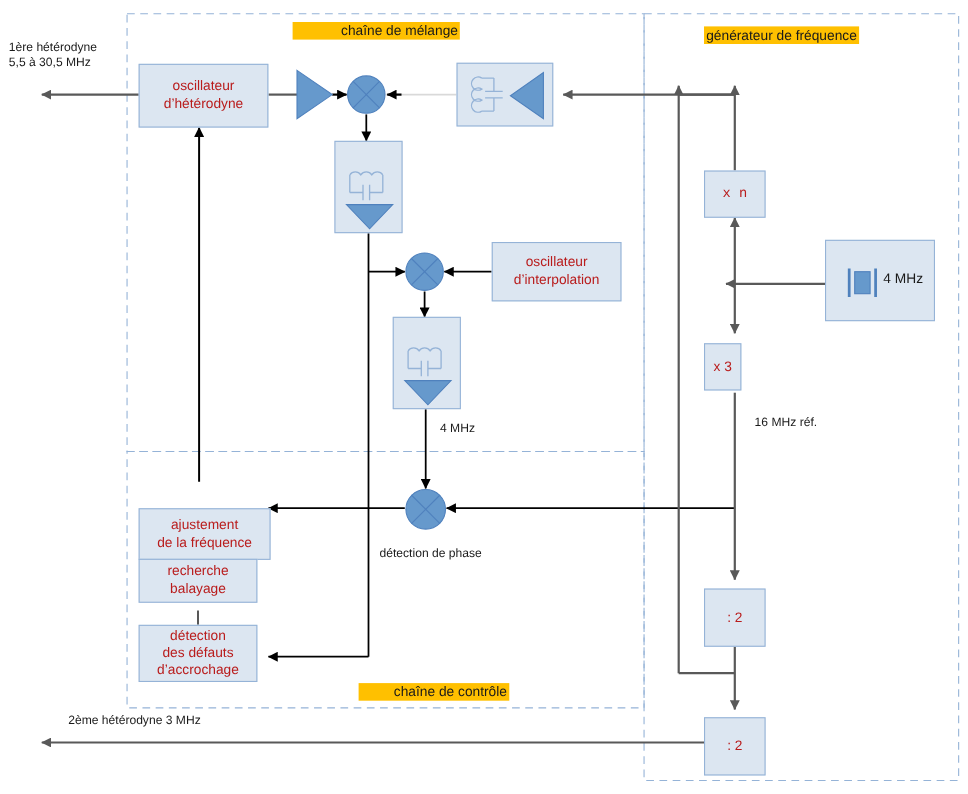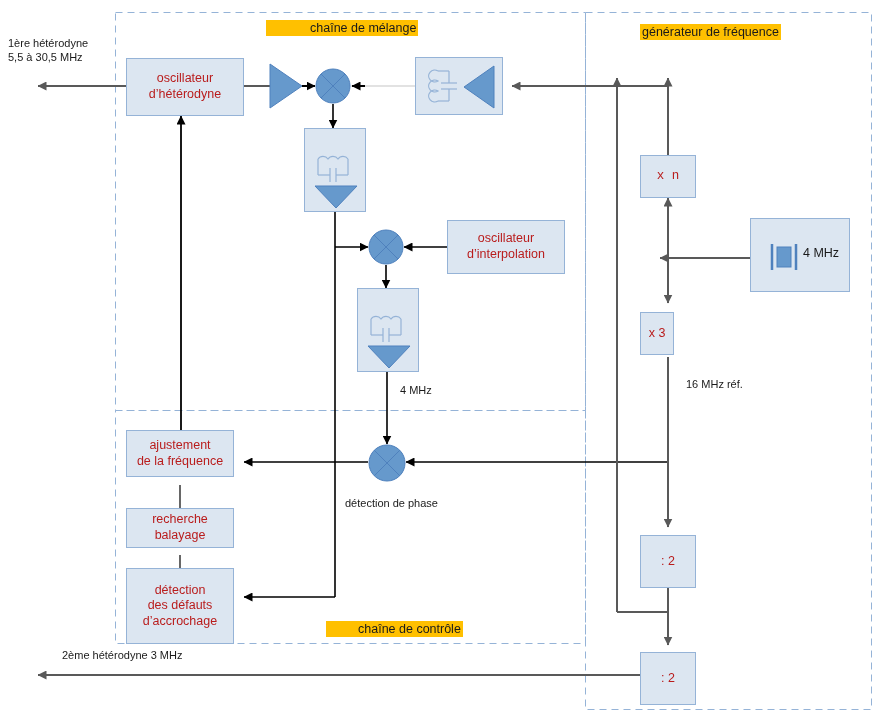--- a/index.html
+++ b/index.html
@@ -134,27 +134,27 @@
 
     <line x1="640" y1="675" x2="38" y2="675" stroke="#595959" stroke-width="2" marker-end="url(#ah-grey)"></line>
   </svg>
 
   <div class="box" style="left:126px; top:58px; width:118px; height:58px;">oscillateur
 d’hétérodyne</div>
 
   <div class="box" style="left:447px; top:220px; width:118px; height:54px;">oscillateur
 d’interpolation</div>
 
-  <div class="box" style="left:126px; top:430px; width:108px; height:47px;">ajustement
+  <div class="box" style="left:126px; top:462px; width:120px; height:47px;">ajustement
 de la fréquence</div>
 
   <div class="box" style="left:126px; top:508px; width:108px; height:40px;">recherche
 balayage</div>
 
-  <div class="box" style="left:126px; top:568px; width:108px; height:76px;">détection
+  <div class="box" style="left:126px; top:568px; width:108px; height:52px;">détection
 des défauts
 d’accrochage</div>
 
   <div class="box" style="left:640px; top:155px; width:56px; height:43px;font-family:Liberation Mono, monospace;">x n</div>
 
   <div class="box" style="left:640px; top:312px; width:34px; height:43px;">x 3</div>
 
   <div class="box" style="left:640px; top:535px; width:56px; height:53px;">: 2</div>
 
   <div class="box" style="left:640px; top:652px; width:56px; height:53px;">: 2</div>

